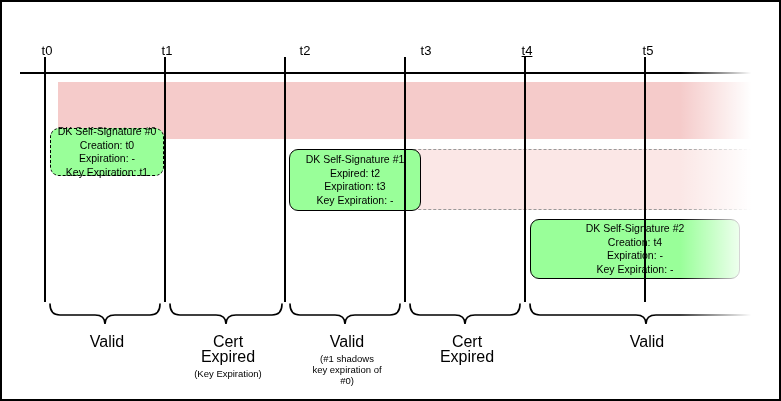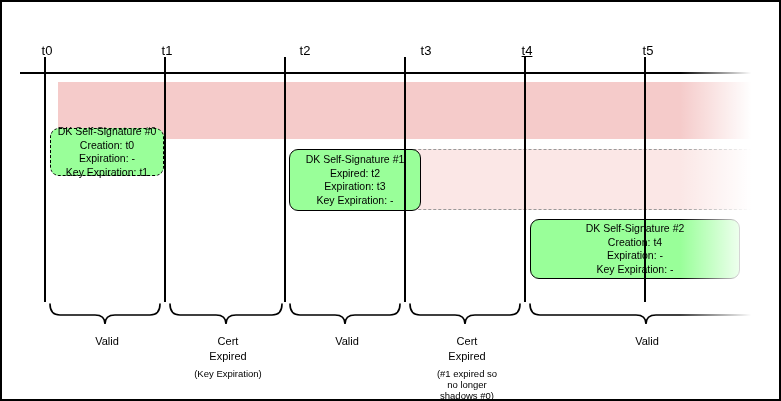--- a/index.html
+++ b/index.html
@@ -95,21 +95,21 @@
     position: absolute;
     top: 332px;
     width: 140px;
     display: flex;
     flex-direction: column;
     align-items: center;
     text-align: center;
     color: #000;
     z-index: 2;
   }
-  .segment-label .lbl { font-size: 11px; line-height: 15px; display: block; }
+  .segment-label .lbl { font-size: 16px; line-height: 15px; display: block; }
   .segment-label .note { font-size: 9.5px; line-height: 11px; display: block; }
   .segment-label .note-group { margin-top: 4px; }
   #seg0 { left: 35px; }
   #seg1 { left: 156px; }
   #seg2 { left: 275px; }
   #seg3 { left: 395px; }
   #seg4 { left: 575px; }
   .fade-overlay {
     position: absolute;
     left: 678px;
@@ -181,30 +181,30 @@
   <div class="segment-label" id="seg1">
     <span class="lbl">Cert</span>
     <span class="lbl">Expired</span>
     <span class="note-group">
       <span class="note">(Key Expiration)</span>
     </span>
   </div>
 
   <div class="segment-label" id="seg2">
     <span class="lbl">Valid</span>
+    <span class="note-group">
+      <span class="note">(#1 shadows</span>
+      <span class="note">key expiration of</span>
+      <span class="note">#0)</span>
+    </span>
   </div>
 
   <div class="segment-label" id="seg3">
     <span class="lbl">Cert</span>
     <span class="lbl">Expired</span>
-    <span class="note-group">
-      <span class="note">(#1 expired so</span>
-      <span class="note">no longer</span>
-      <span class="note">shadows #0)</span>
-    </span>
   </div>
 
   <div class="segment-label" id="seg4">
     <span class="lbl">Valid</span>
   </div>
 
   <div class="fade-overlay"></div>
 
 </div>
 

